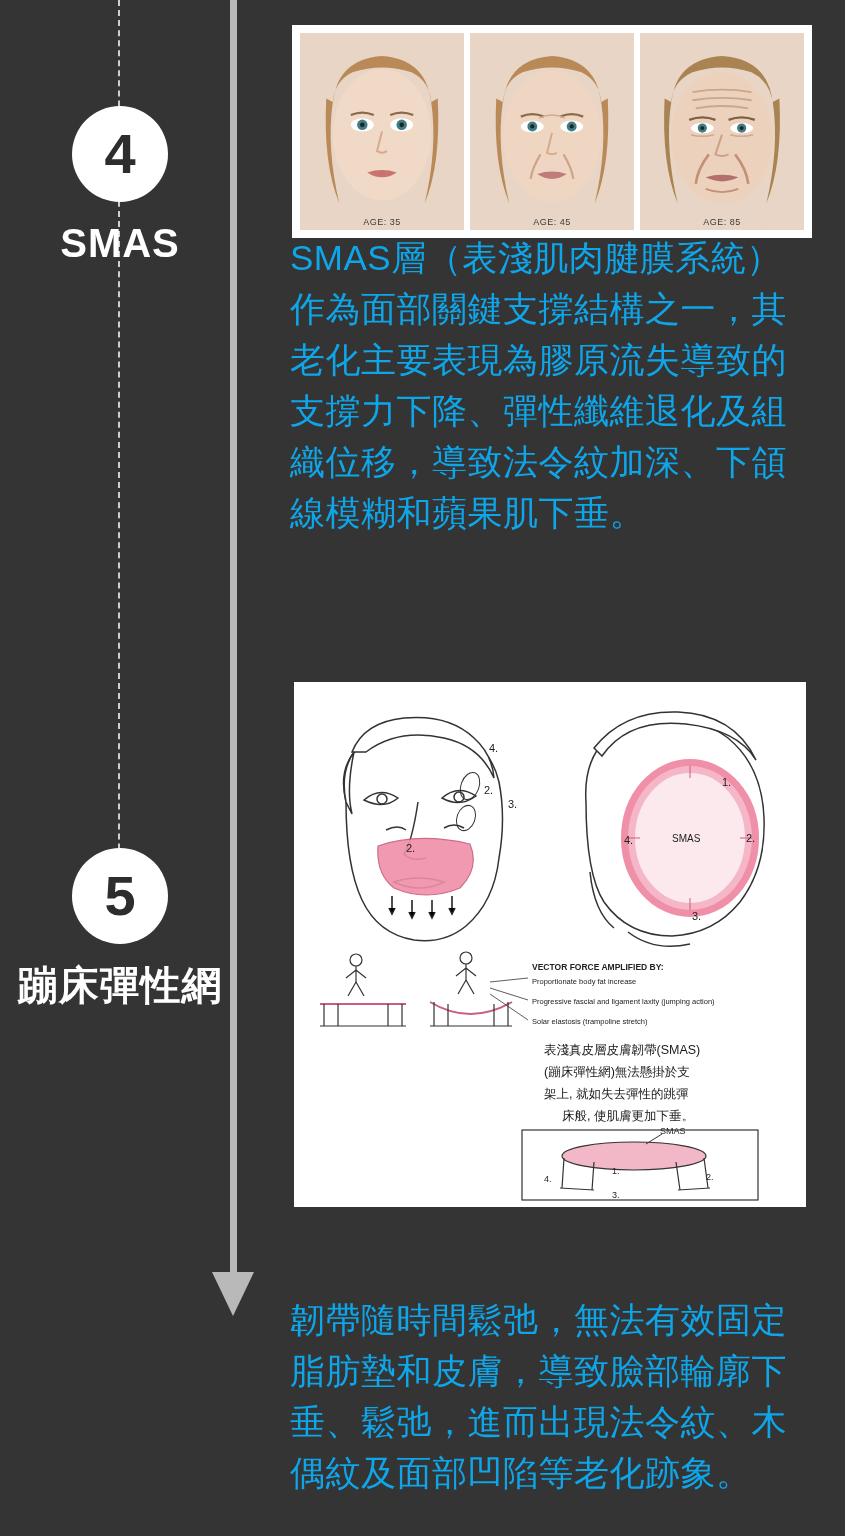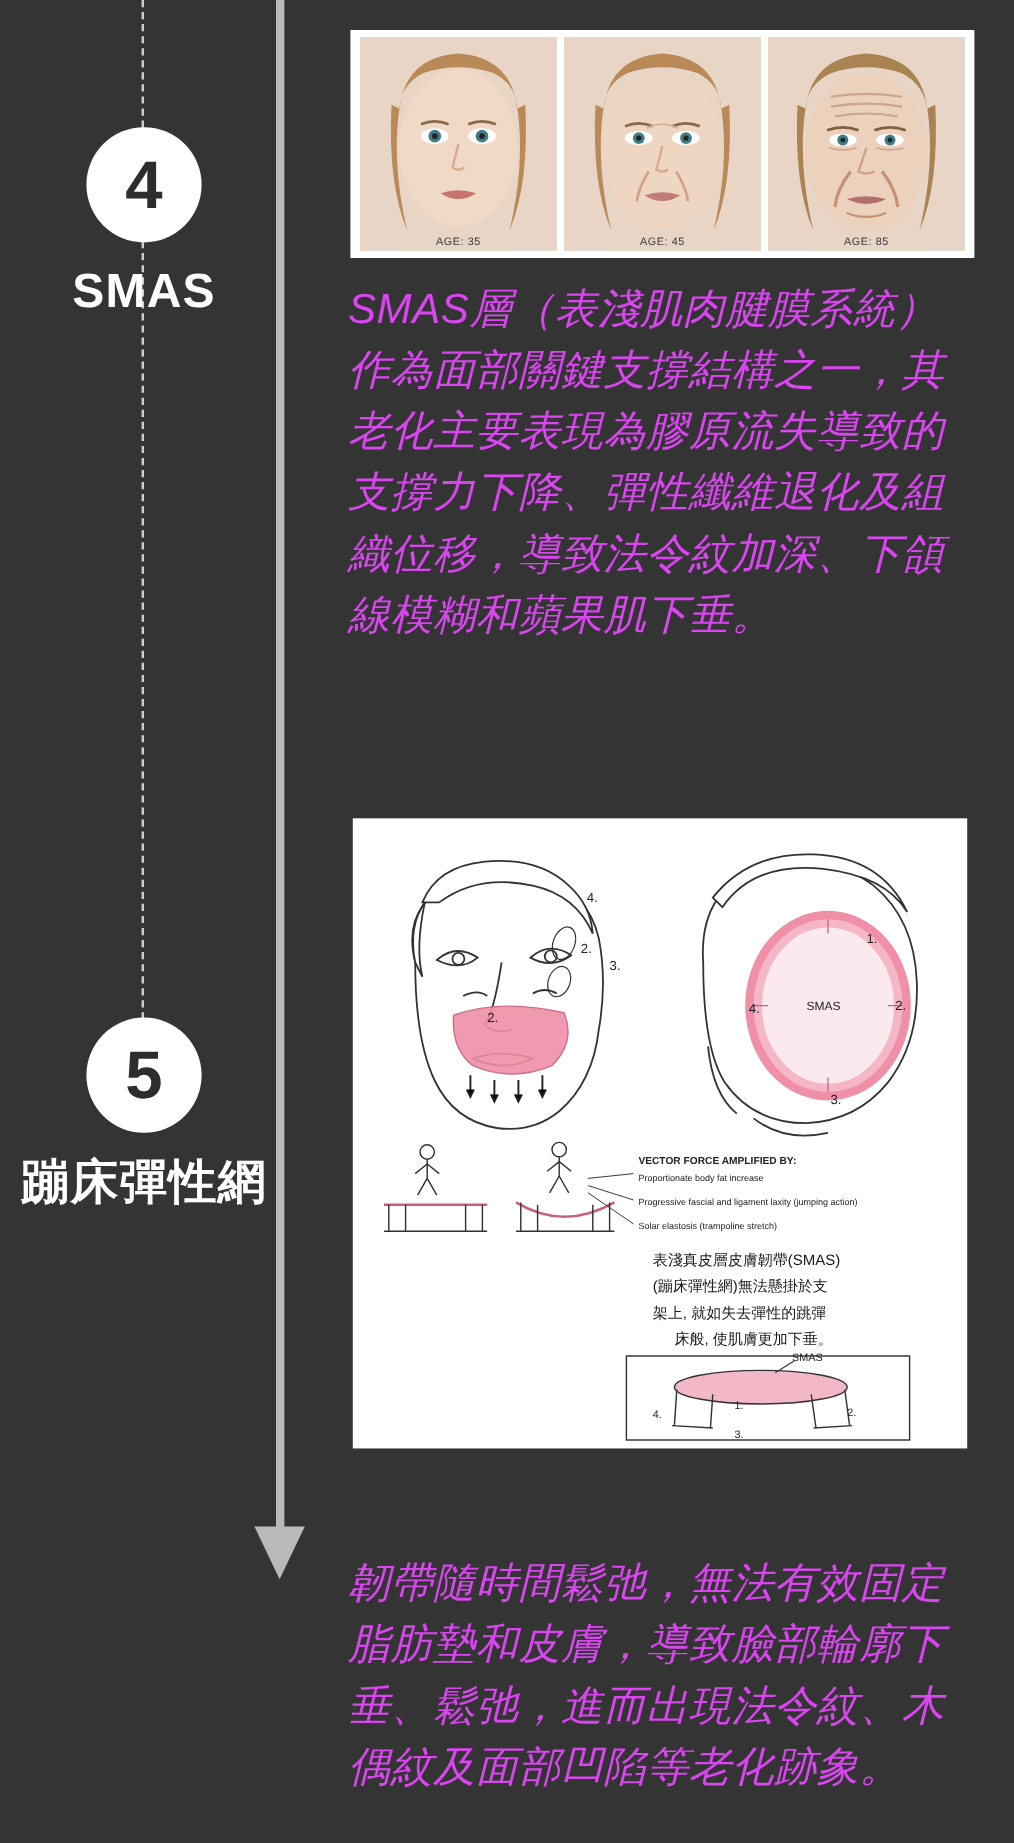--- a/index.html
+++ b/index.html
@@ -82,49 +82,49 @@
   }
 
   .figure {
     background: #ffffff;
     padding: 8px;
   }
   .figure.ages {
     position: absolute;
     left: 10px; top: 25px;
     width: 520px;
-    height: 190px;
+    height: 213px;
     padding: 6px 8px;
     display: flex;
     gap: 6px;
+    align-items: center;
   }
   .face-card {
     flex: 1;
     position: relative;
     background: #e7d6c8;
     overflow: hidden;
   }
   .face-card .agelabel {
     position: absolute;
     left: 0; right: 0; bottom: 3px;
     text-align: center;
     font-size: 9px;
     color: #3a3a3a;
     letter-spacing: .5px;
   }
   
   .face-svg { display: block; width: 100%; height: 100%; }
 
   .para {
-    color: #d946ef;
+    color: #0ea5e9;
     font-size: 35px;
     line-height: 1.46;
     letter-spacing: 0.5px;
     font-weight: 400;
-    font-style: italic;
   }
   #para-smas {
     position: absolute;
     left: 8px; top: 232px;
     width: 524px;
   }
 
   .figure.smas-diagram {
     position: absolute;
     left: 12px; top: 682px;

